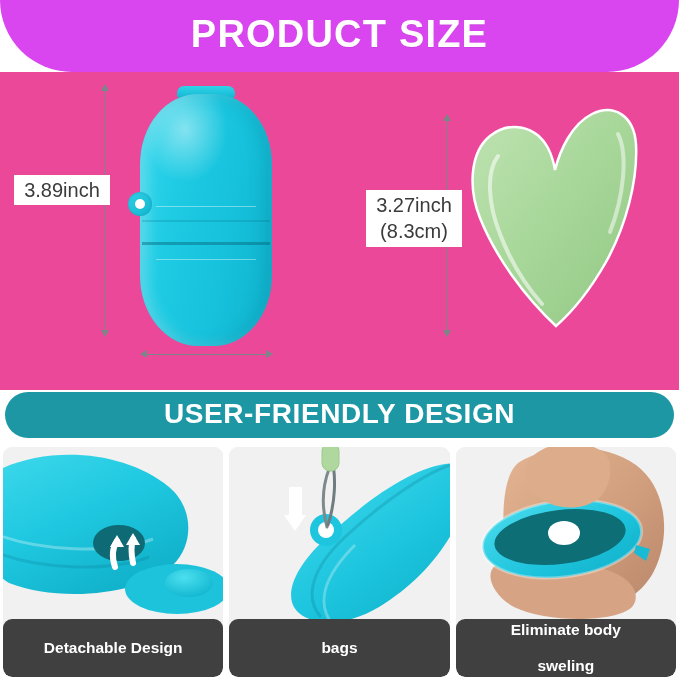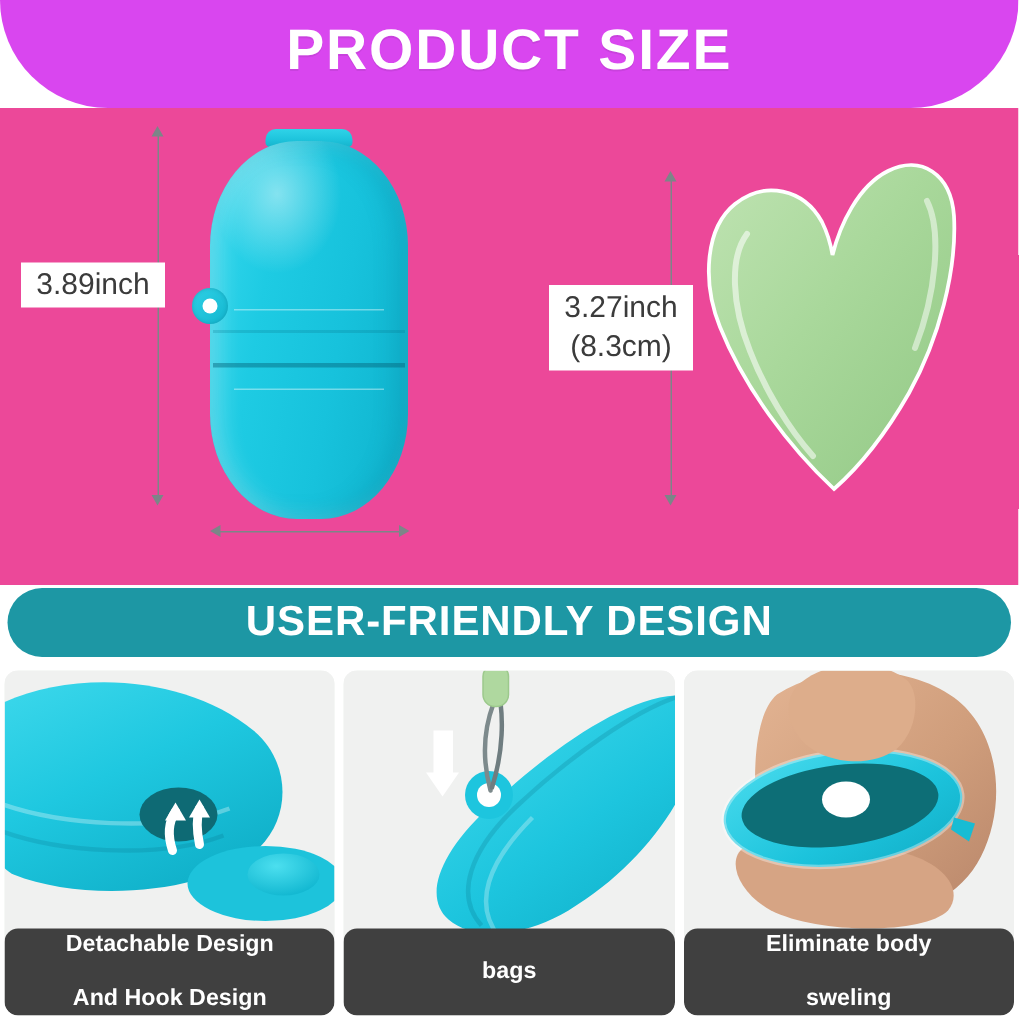--- a/index.html
+++ b/index.html
@@ -313,21 +313,20 @@
             <path d="M114,88 l7,12 l-14,0 Z" fill="#ffffff"></path>
           </g>
           <g>
             <path d="M130,116 C128,106 128,98 130,92" fill="none" stroke="#ffffff" stroke-width="6" stroke-linecap="round"></path>
             <path d="M130,86 l7,12 l-14,0 Z" fill="#ffffff"></path>
           </g>
         </svg>
       </div>
       <div class="panel-caption">
         <span class="cl">Detachable Design</span>
-        <span class="cl">And Hook Design</span>
       </div>
     </div>
 
     <div class="panel">
       <div class="panel-photo">
         <svg width="224" height="178" viewBox="0 0 224 178">
           <defs>
             <linearGradient id="p2a" x1="10%" y1="0%" x2="90%" y2="100%">
               <stop offset="0%" stop-color="#3FD9EC"></stop>
               <stop offset="55%" stop-color="#1DC5DE"></stop>

